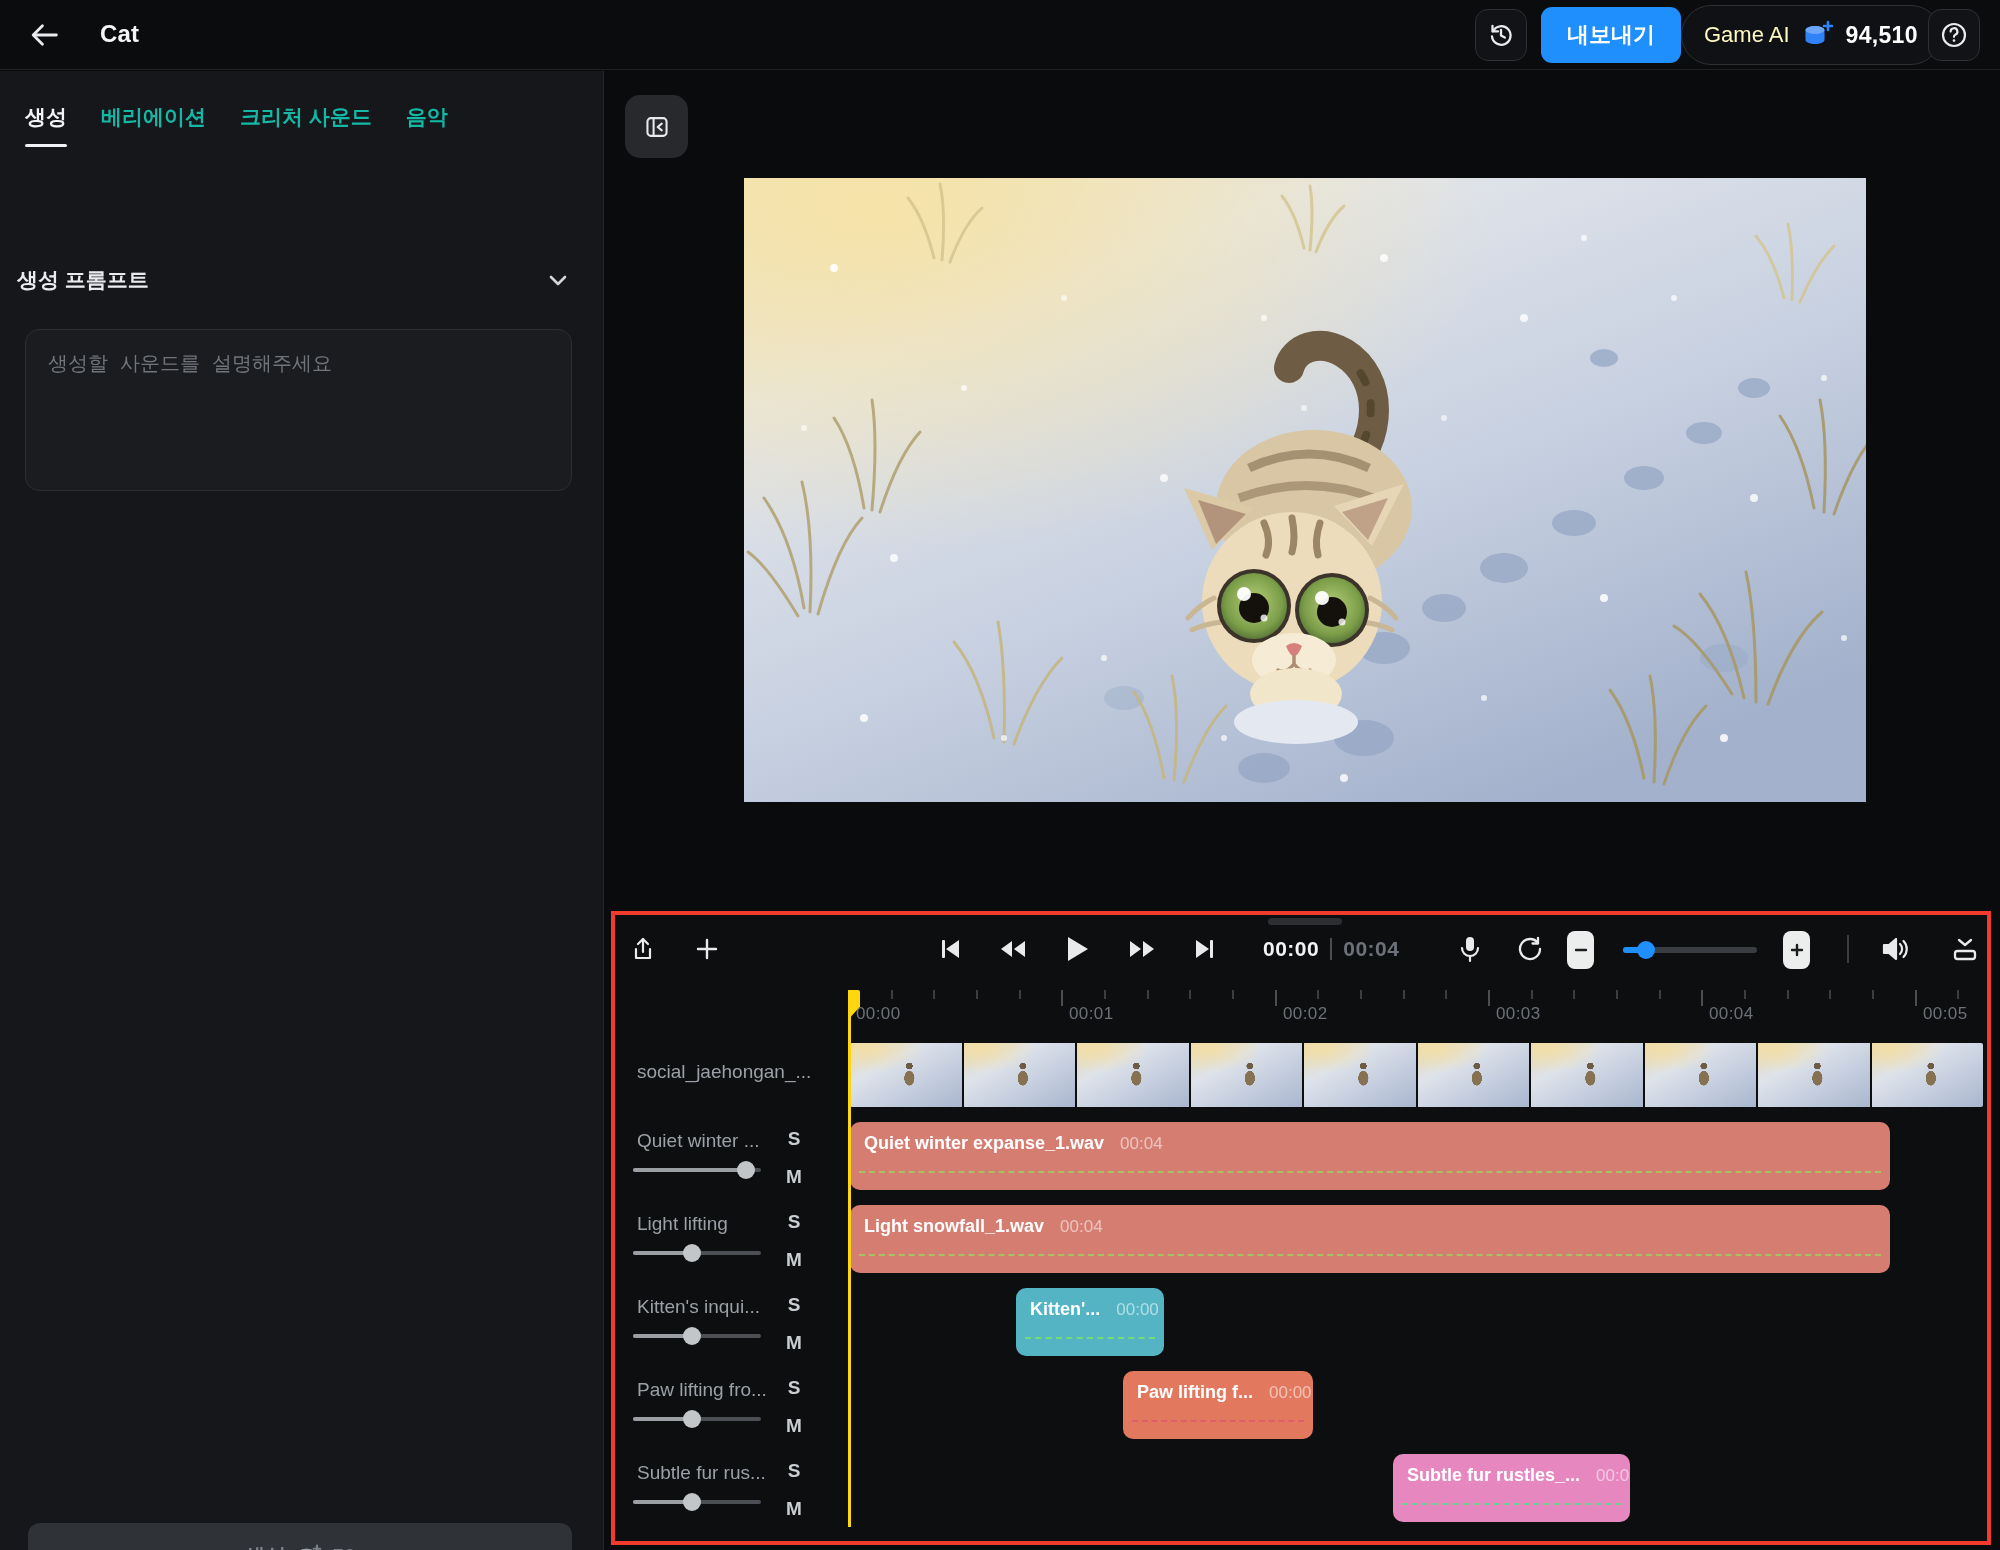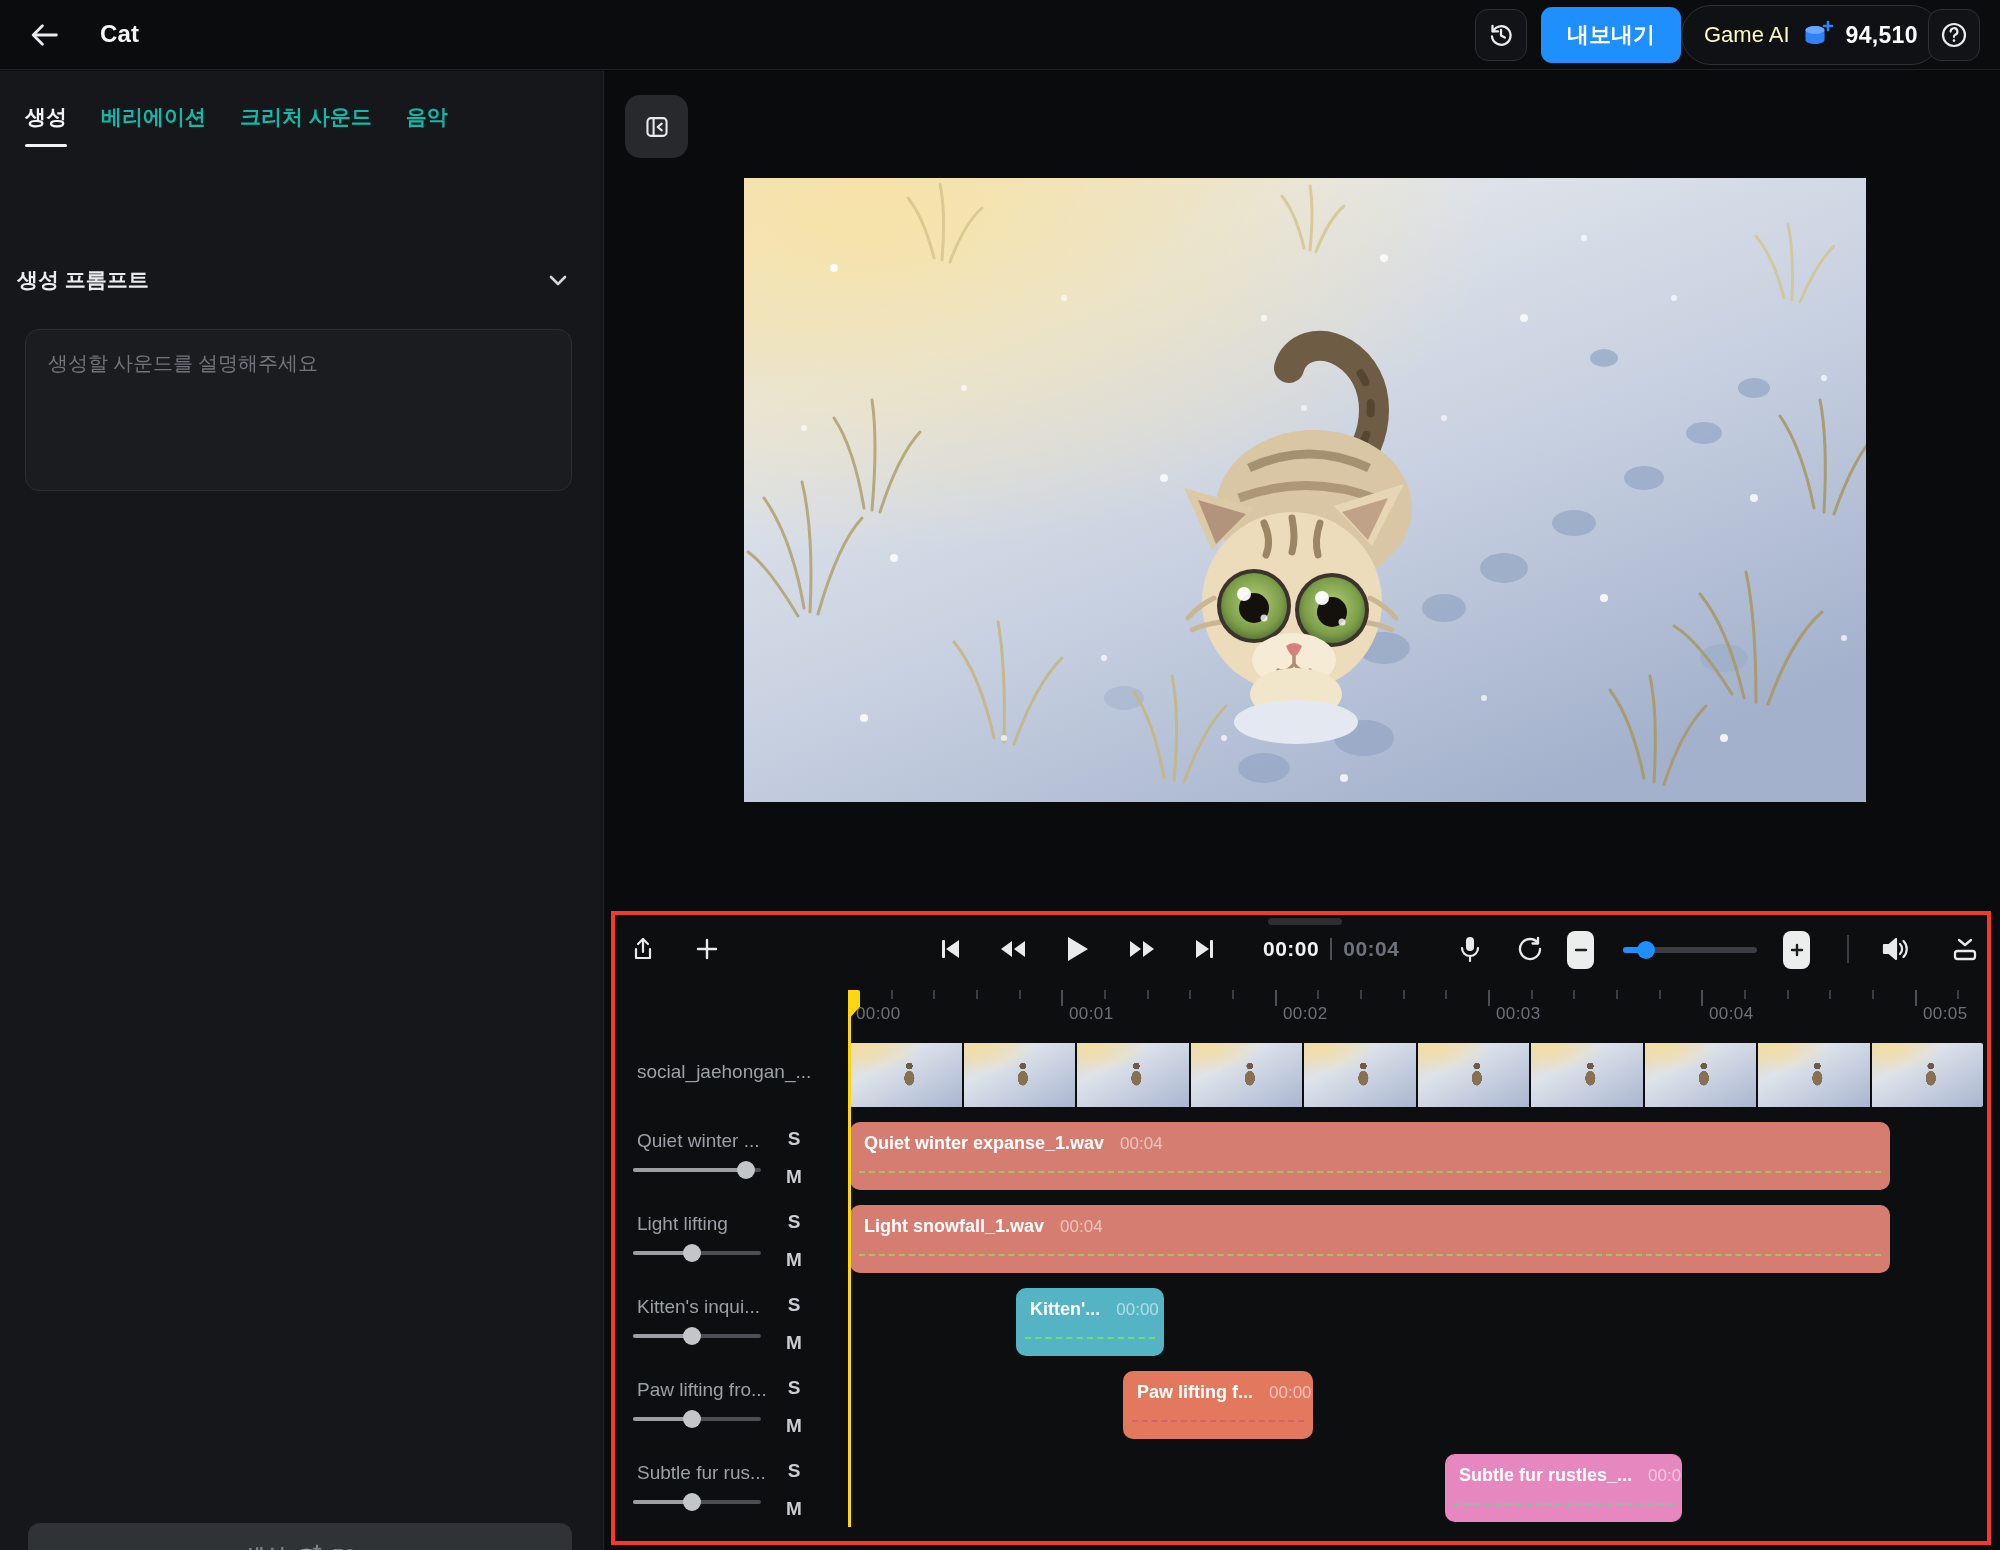--- a/index.html
+++ b/index.html
@@ -20,21 +20,21 @@
 
   
   #sidebar { position:absolute; left:0; top:71px; width:604px; height:1479px; background:#16171a; border-right:1px solid #242629; z-index:10; }
   #tabs { display:flex; gap:34px; padding:32px 0 0 25px; }
   .tab { font-size:21px; font-weight:600; color:#14b8a6; cursor:pointer; padding-bottom:16px; position:relative; white-space:nowrap; }
   .tab.active { color:#f2f3f5; font-weight:700; }
   .tab.active::after { content:""; position:absolute; left:0; bottom:0; width:42px; height:3px; border-radius:2px; background:#f2f3f5; }
   #prompt-head { position:absolute; left:17px; top:195px; width:554px; display:flex; align-items:center; justify-content:space-between; }
   #prompt-title { font-size:21px; font-weight:700; color:#e9ebee; }
   #prompt-chevron { width:26px; height:26px; color:#d2d5d9; cursor:pointer; }
-  #prompt-input { position:absolute; left:25px; top:258px; width:547px; height:162px; background:#1a1c20; border:1px solid #2c2e32; border-radius:14px; padding:20px 22px; color:#d7dadd; font-size:20px; font-family:Liberation Serif, serif; resize:none; outline:none; }
+  #prompt-input { position:absolute; left:25px; top:258px; width:547px; height:162px; background:#1a1c20; border:1px solid #2c2e32; border-radius:14px; padding:20px 22px; color:#d7dadd; font-size:20px; font-family:Liberation Mono, monospace; resize:none; outline:none; }
   #prompt-input::placeholder { color:#70757b; }
   #generate-btn { position:absolute; left:28px; top:1452px; width:544px; height:66px; border-radius:12px; background:#2f3237; border:none; color:#7d8288; font-size:21px; font-weight:700; display:flex; align-items:center; justify-content:center; gap:10px; cursor:not-allowed; font-family:"Liberation Sans",sans-serif; }
 
   
   #collapse-btn { position:absolute; left:625px; top:95px; width:63px; height:63px; border-radius:15px; background:#27292d; color:#e8eaec; z-index:5; }
   #video-preview { position:absolute; left:744px; top:178px; width:1122px; height:624px; overflow:hidden; background:#c9d2e0; }
 
   
   #timeline-panel { position:absolute; left:611px; top:911px; width:1380px; height:634px; border:4px solid #f23a2d; background:#0d0e10; z-index:15; }
   #tl-scroll-handle { position:absolute; left:653px; top:3px; width:74px; height:7px; border-radius:4px; background:#2c2e32; cursor:grab; }
@@ -541,21 +541,21 @@
     <div class="wave" style="border-top-color: rgba(224, 86, 110, 0.8);"></div>
   </div>
 
   <div class="trk-label" style="top:547px">Subtle fur rus...</div>
   <div class="sm-btn" style="top:545px">S</div>
   <div class="vslider" style="top: 585px; --pct: 46%;">
       <div class="fill"></div>
       <div class="thumb"></div>
     </div>
   <div class="sm-btn" style="top:583px">M</div>
-  <div class="clip" style="left: 830px; top: 539px; width: 237px; background: rgb(230, 135, 192);">
+  <div class="clip" style="left: 778px; top: 539px; width: 237px; background: rgb(230, 135, 192);">
     <div class="row1">
         <span class="cname">Subtle fur rustles_...</span>
         <span class="cdur">00:01</span>
       </div>
     <div class="wave" style="border-top-color: rgba(99, 217, 143, 0.85);"></div>
   </div>
 
   <div id="playhead-line"></div>
   <div id="playhead-flag"></div>
 </div>

